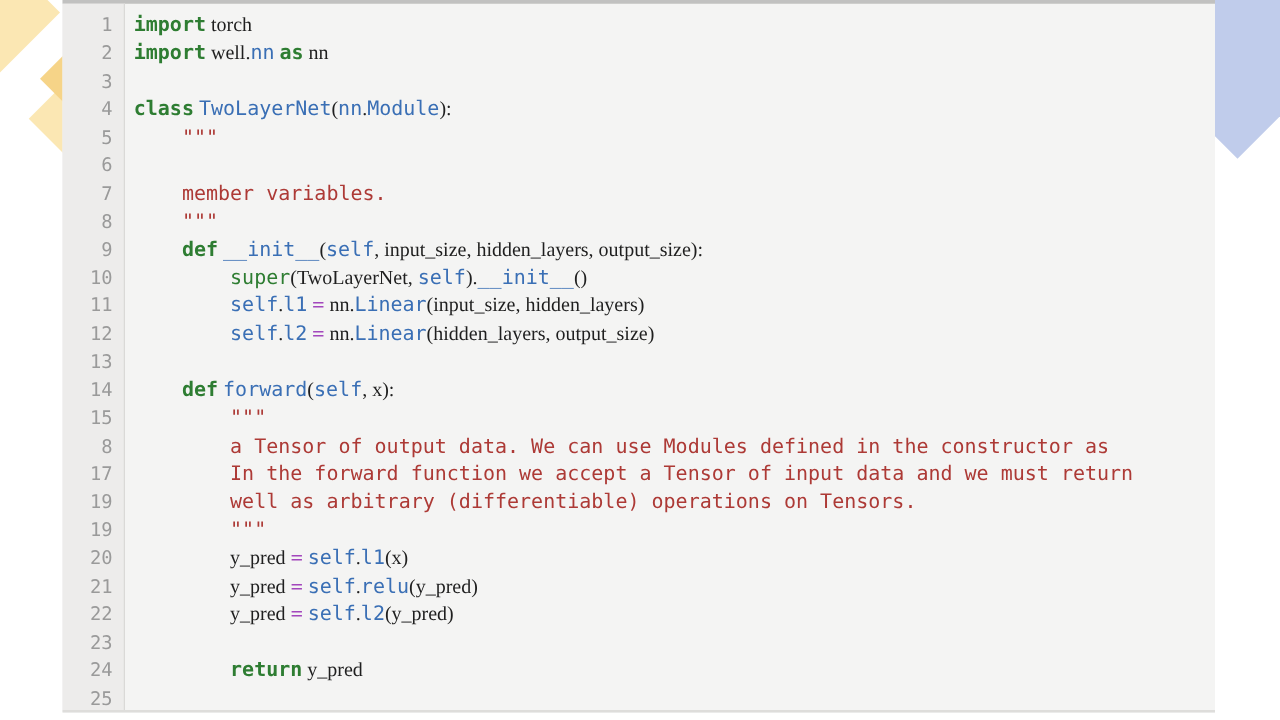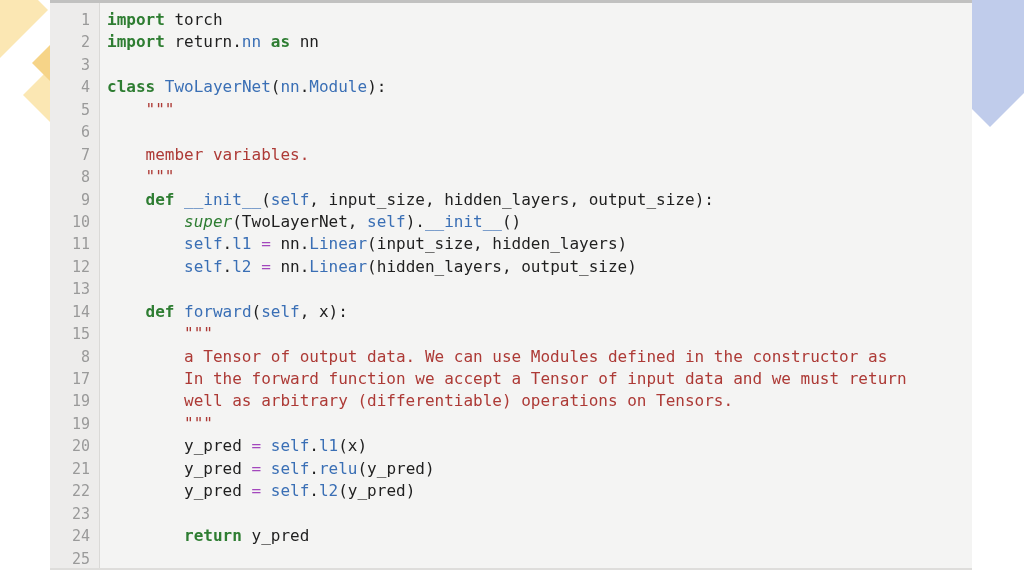--- a/index.html
+++ b/index.html
@@ -21,25 +21,25 @@
     padding-top:6px;box-sizing:border-box;
     color:#9a9a9a;font-size:15px;text-align:right;
   }
   #gutter .ln{height:22.45px;line-height:22.45px;padding-right:9px;}
   #code-area{
     flex:1 1 auto;padding-top:6px;padding-left:7px;box-sizing:border-box;
     font-size:16px;color:var(--plain);overflow:hidden;
   }
   #code-area .code-line{height:22.45px;line-height:22.45px;white-space:pre;}
   .c-k{color:var(--kw);font-weight:bold;}
-  .c-b{color:var(--kw);font-style:italic;}
+  .c-b{color:var(--kw);}
   .c-n{color:var(--name);}
   .c-o{color:var(--op);}
   .c-s{color:var(--str);}
-  .c-p{color:var(--plain);}
+  .c-p{color:var(--plain);font-family:Liberation Serif, serif;}
 </style>
 </head>
 <body style="--kw: #2e7d32; --name: #3a6fb5; --op: #a347bd; --str: #ad3a36; --plain: #1f1f1f;">
 
 <svg id="decor-layer" width="1024" height="576" viewBox="0 0 1024 576">
   <polygon points="0,-38 48,10 0,58 -48,10" fill="#fbe7b3"></polygon>
   <polygon points="23,95 73,45 123,95 73,145" fill="#fbe7b3"></polygon>
   <polygon points="32,63 62,33 92,63 62,93" fill="#f6d488"></polygon>
   <polygon points="990,127 900,37 990,-53 1080,37" fill="#c0cceb"></polygon>
 </svg>
@@ -67,21 +67,21 @@
       <div class="ln">19</div>
       <div class="ln">20</div>
       <div class="ln">21</div>
       <div class="ln">22</div>
       <div class="ln">23</div>
       <div class="ln">24</div>
       <div class="ln">25</div>
     </div>
   <div id="code-area">
       <div class="code-line"><span class="c-k">import</span><span class="c-p"> torch</span></div>
-      <div class="code-line"><span class="c-k">import</span><span class="c-p"> return.</span><span class="c-n">nn</span><span class="c-p"> </span><span class="c-k">as</span><span class="c-p"> nn</span></div>
+      <div class="code-line"><span class="c-k">import</span><span class="c-p"> well.</span><span class="c-n">nn</span><span class="c-p"> </span><span class="c-k">as</span><span class="c-p"> nn</span></div>
       <div class="code-line"></div>
       <div class="code-line"><span class="c-k">class</span><span class="c-p"> </span><span class="c-n">TwoLayerNet</span><span class="c-p">(</span><span class="c-n">nn</span><span class="c-p">.</span><span class="c-n">Module</span><span class="c-p">):</span></div>
       <div class="code-line"><span>    </span><span class="c-s">"""</span></div>
       <div class="code-line"><span>    </span></div>
       <div class="code-line"><span>    </span><span class="c-s">member variables.</span></div>
       <div class="code-line"><span>    </span><span class="c-s">"""</span></div>
       <div class="code-line"><span>    </span><span class="c-k">def</span><span class="c-p"> </span><span class="c-n">__init__</span><span class="c-p">(</span><span class="c-n">self</span><span class="c-p">, input_size, hidden_layers, output_size):</span></div>
       <div class="code-line"><span>        </span><span class="c-b">super</span><span class="c-p">(TwoLayerNet, </span><span class="c-n">self</span><span class="c-p">).</span><span class="c-n">__init__</span><span class="c-p">()</span></div>
       <div class="code-line"><span>        </span><span class="c-n">self</span><span class="c-p">.</span><span class="c-n">l1</span><span class="c-p"> </span><span class="c-o">=</span><span class="c-p"> nn.</span><span class="c-n">Linear</span><span class="c-p">(input_size, hidden_layers)</span></div>
       <div class="code-line"><span>        </span><span class="c-n">self</span><span class="c-p">.</span><span class="c-n">l2</span><span class="c-p"> </span><span class="c-o">=</span><span class="c-p"> nn.</span><span class="c-n">Linear</span><span class="c-p">(hidden_layers, output_size)</span></div>

